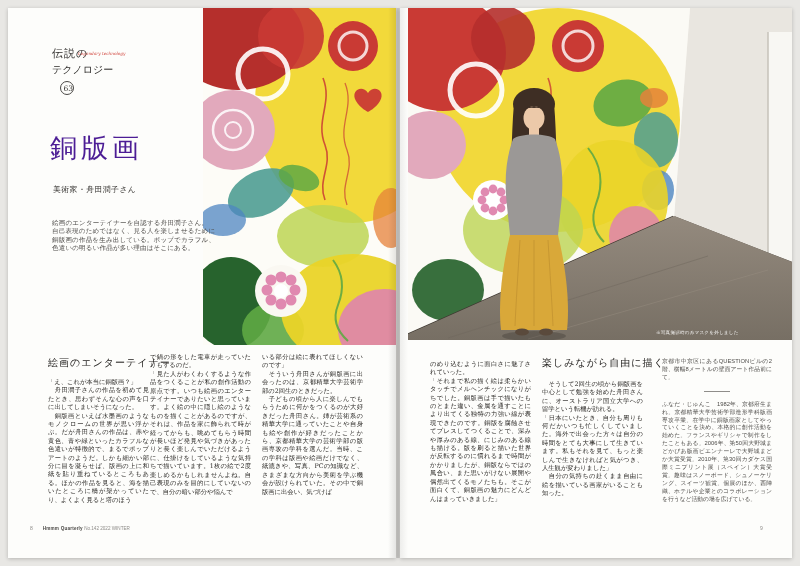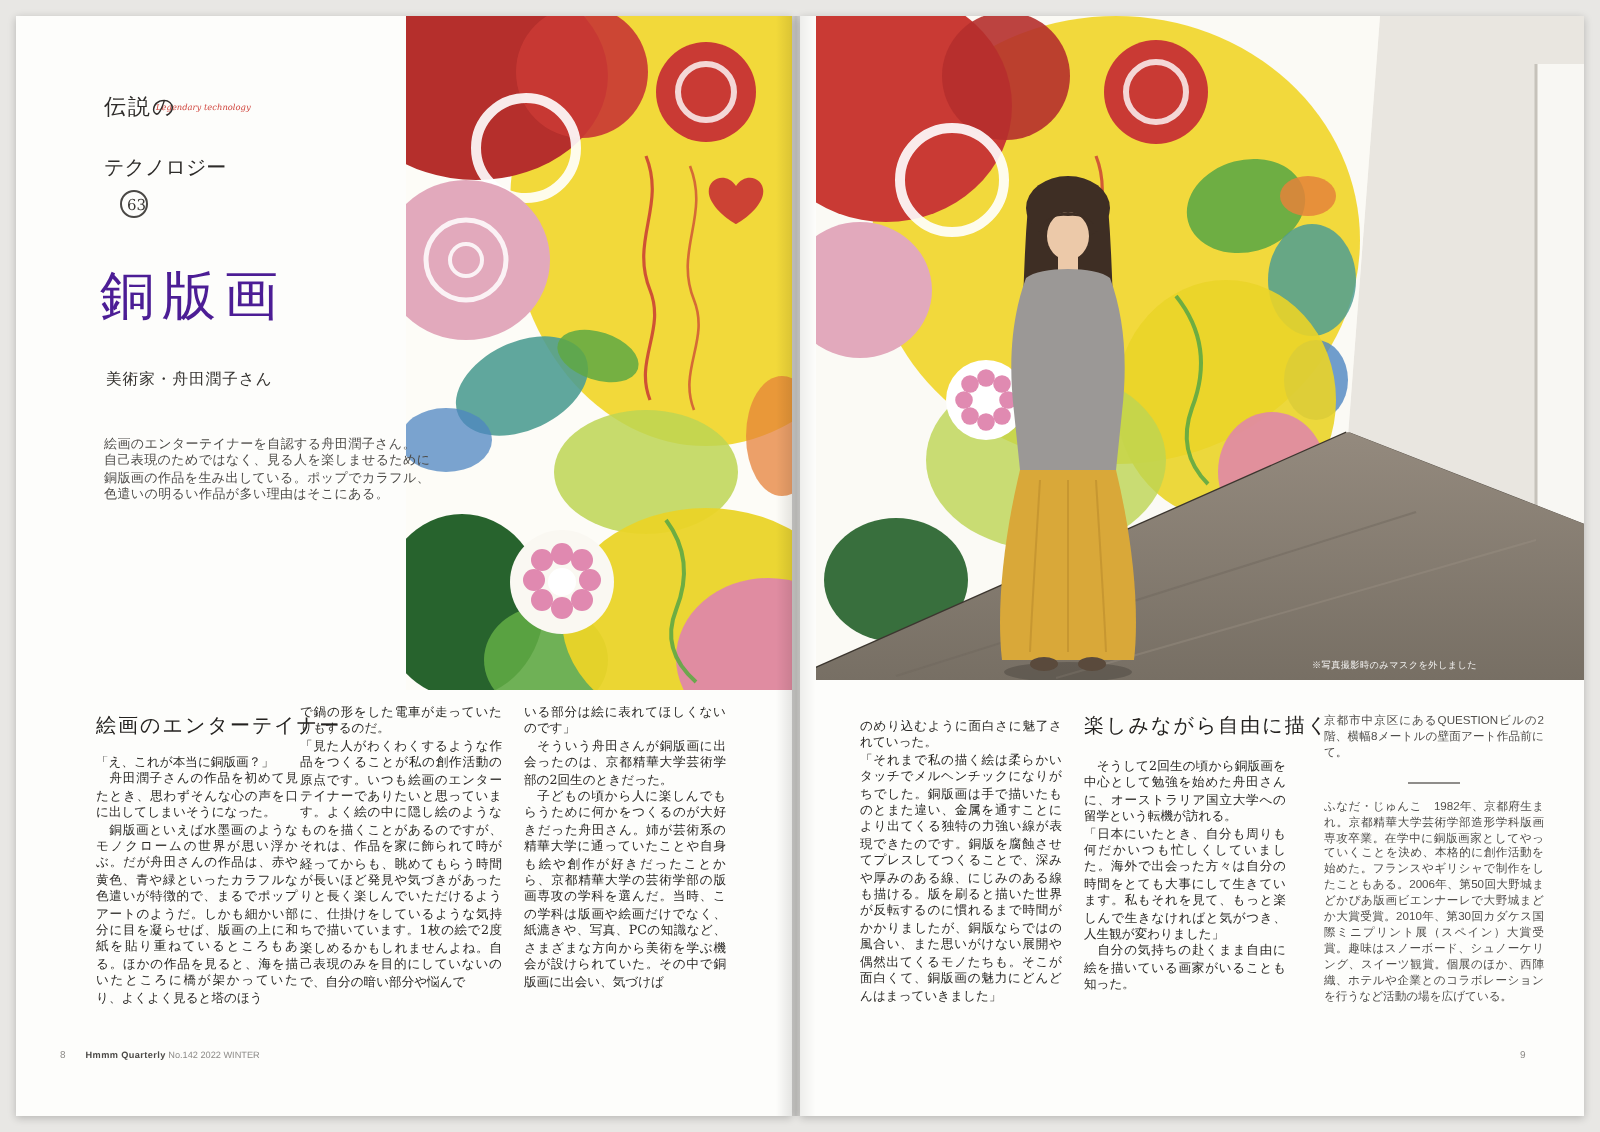--- a/index.html
+++ b/index.html
@@ -21,21 +21,21 @@
     position:absolute; top:8px; left:388px; width:20px; height:550px;
     background:linear-gradient(90deg, rgba(0,0,0,0) 0%, rgba(0,0,0,.10) 42%, rgba(0,0,0,.16) 50%, rgba(0,0,0,.06) 62%, rgba(0,0,0,0) 100%);
     pointer-events:none;
   }
 
   
   .artwork { position:absolute; left:195px; top:0; width:193px; height:337px; }
   .badge { position:absolute; left:44px; top:38px; width:70px; }
   .badge-jp1 { font-size:11px; letter-spacing:1px; color:#2e2c2a; position:relative; z-index:2; }
   .badge-en  { position:absolute; left:26px; top:5px; font-size:4.2px; font-style:italic; color:var(--accent-red); white-space:nowrap; z-index:1; }
-  .badge-jp2 { font-size:10px; letter-spacing:0; color:#2e2c2a; margin-top:16px; }
+  .badge-jp2 { font-size:10px; letter-spacing:0; color:#2e2c2a; margin-top:2px; }
   .badge-circle {
     margin-top:4px; margin-left:8px; width:14px; height:14px; border:1px solid #4a4845;
     border-radius:50%; display:flex; align-items:center; justify-content:flex-end;
     font-size:7.5px; color:#3a3835;
   }
   .main-title { position:absolute; left:42px; top:122px; font-size:27px; letter-spacing:4px; color:#4c1d95; font-weight:500; }
   .author { position:absolute; left:45px; top:176px; font-size:7.8px; letter-spacing:.5px; color:#33312e; }
   .headline { position:absolute; left:42px; top:184px; font-size:16px; letter-spacing:1px; color:#262421; }
   .lead {
     position:absolute; left:44px; top:211px; width:175px;

